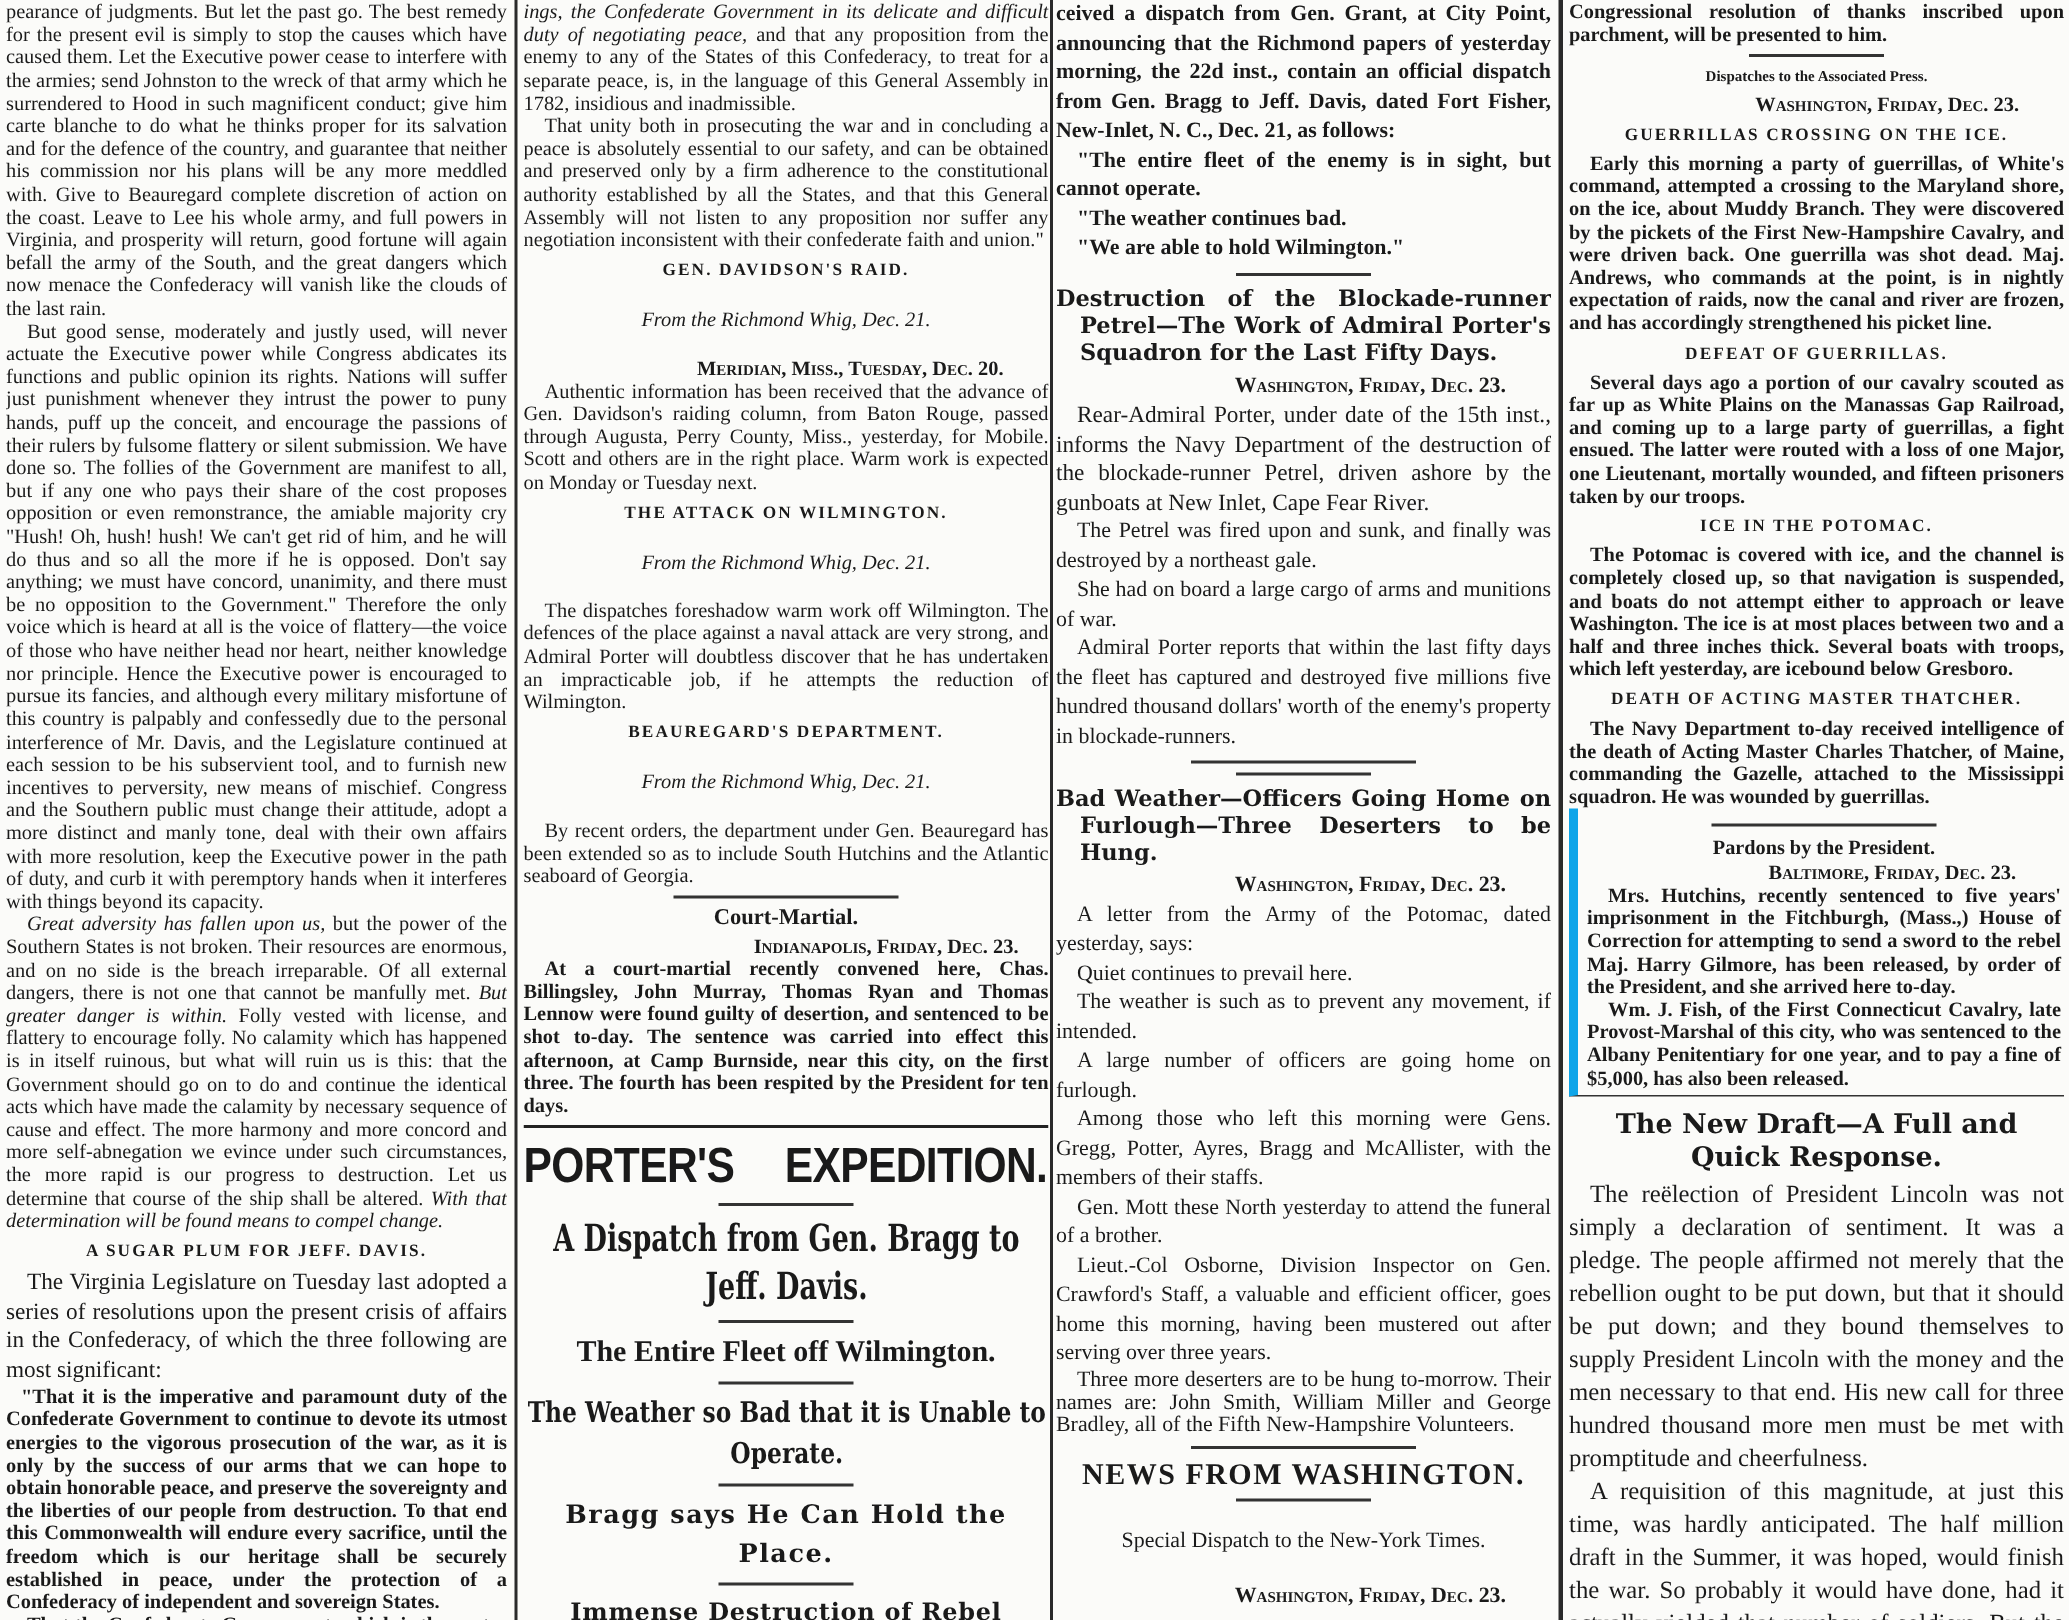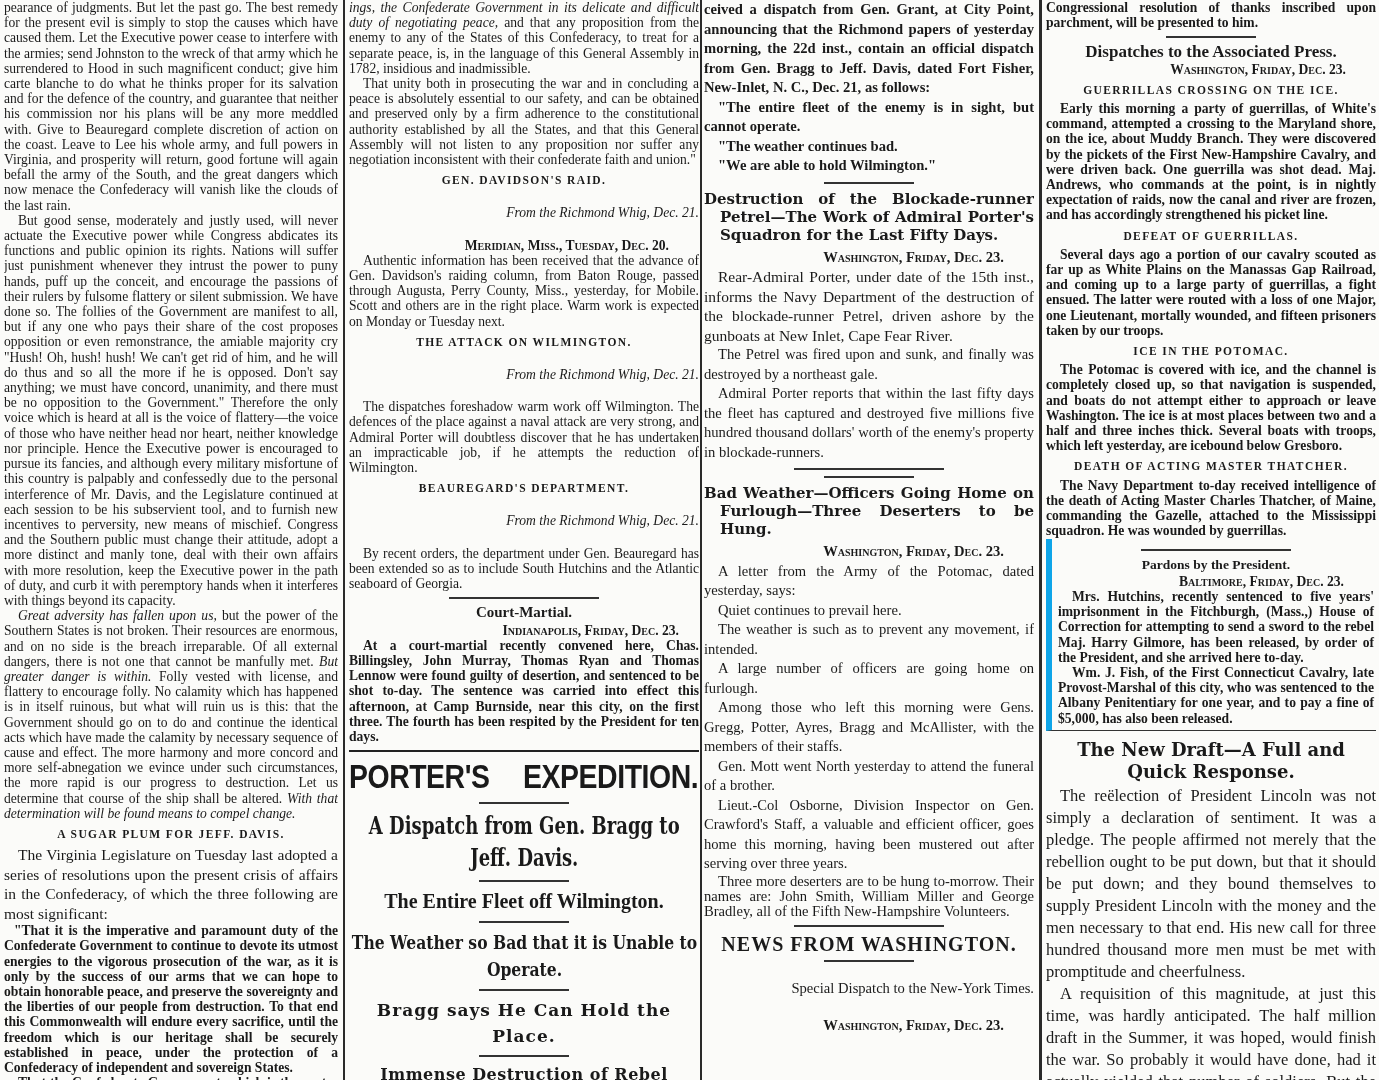--- a/index.html
+++ b/index.html
@@ -21,21 +21,21 @@
   .rule-v { position:absolute; top:0; width:2px; height:1080px; background:#2a2a2a; }
   #r1 { left:343px; } #r2 { left:700px; } #r3 { left:1039px; width:3px; }
   p { margin:0; text-indent:14px; }
   p.noind { text-indent:0; }
   .sc { font-variant:small-caps; }
   em { }
   .sub {
     text-align:center; font-size:11.5px; letter-spacing:1.4px;
     margin:6px 0 3px; font-weight:bold; text-indent:0;
   }
-  .from { text-align:right; font-style:italic; margin:17px 0; text-indent:0; }
+  .from { text-align:center; font-style:italic; margin:17px 0; text-indent:0; }
   .dateline { text-align:right; padding-right:30px; text-indent:0; font-weight:bold; }
   .dateline .sc { font-variant:small-caps; }
   .ornament { width:90px; height:2px; background:#333; margin:6px auto; }
   .ornament.long { width:150px; }
   .head-small { text-align:center; font-weight:bold; font-size:15px; margin:4px 0 2px; text-indent:0; }
   .headline-big {
     font-family:"Liberation Sans","DejaVu Sans",sans-serif; font-weight:bold;
     font-size:33px; line-height:38px; letter-spacing:-0.5px;
     display:flex; justify-content:space-between; transform:scaleX(0.86); transform-origin:left;
     width:116%; margin:6px 0 2px; text-indent:0;
@@ -120,45 +120,46 @@
   <div class="col" id="col3">
     <p class="noind" style="font-weight:bold;">ceived a dispatch from Gen. Grant, at City Point, announcing that the Richmond papers of yesterday morning, the 22d inst., contain an official dispatch from Gen. Bragg to Jeff. Davis, dated Fort Fisher, New-Inlet, N. C., Dec. 21, as follows:</p>
     <p style="font-weight:bold;">"The entire fleet of the enemy is in sight, but cannot operate.</p>
     <p style="font-weight:bold;">"The weather continues bad.</p>
     <p style="font-weight:bold;">"We are able to hold Wilmington."</p>
     <div class="ornament"></div>
     <div class="hd3">Destruction of the Blockade-runner Petrel—The Work of Admiral Porter's Squadron for the Last Fifty Days.</div>
     <div class="dateline"><span class="sc">Washington, Friday, Dec. 23.</span></div>
     <p style="font-size:15.5px;">Rear-Admiral Porter, under date of the 15th inst., informs the Navy Department of the destruction of the blockade-runner Petrel, driven ashore by the gunboats at New Inlet, Cape Fear River.</p>
     <p>The Petrel was fired upon and sunk, and finally was destroyed by a northeast gale.</p>
+    <p>She had on board a large cargo of arms and munitions of war.</p>
     <p>Admiral Porter reports that within the last fifty days the fleet has captured and destroyed five millions five hundred thousand dollars' worth of the enemy's property in blockade-runners.</p>
     <div class="ornament long"></div>
     <div class="ornament"></div>
     <div class="hd3">Bad Weather—Officers Going Home on Furlough—Three Deserters to be Hung.</div>
     <div class="dateline"><span class="sc">Washington, Friday, Dec. 23.</span></div>
     <p>A letter from the Army of the Potomac, dated yesterday, says:</p>
     <p>Quiet continues to prevail here.</p>
     <p>The weather is such as to prevent any movement, if intended.</p>
     <p>A large number of officers are going home on furlough.</p>
     <p>Among those who left this morning were Gens. Gregg, Potter, Ayres, Bragg and McAllister, with the members of their staffs.</p>
-    <p>Gen. Mott went North yesterday to attend the funeral of a brother.</p>
+    <p>Gen. Mott these North yesterday to attend the funeral of a brother.</p>
     <p>Lieut.-Col Osborne, Division Inspector on Gen. Crawford's Staff, a valuable and efficient officer, goes home this morning, having been mustered out after serving over three years.</p>
     <p style="line-height:15px;">Three more deserters are to be hung to-morrow. Their names are: John Smith, William Miller and George Bradley, all of the Fifth New-Hampshire Volunteers.</p>
     <div class="ornament long"></div>
     <div class="hd-army">NEWS FROM WASHINGTON.</div>
     <div class="ornament"></div>
     <div class="from" style="font-style:normal;font-weight:normal;">Special Dispatch to the New-York Times.</div>
     <div class="dateline"><span class="sc">Washington, Friday, Dec. 23.</span></div>
 
   </div>
 
   <div class="col" id="col4">
     <p class="noind" style="font-weight:bold;">Congressional resolution of thanks inscribed upon parchment, will be presented to him.</p>
     <div class="ornament"></div>
-    <div class="head-small" style="font-size:17px;">Dispatches to the Associated Press.</div>
+    <div class="head-small" style="font-size:10px;">Dispatches to the Associated Press.</div>
     <div class="dateline"><span class="sc">Washington, Friday, Dec. 23.</span></div>
     <div class="sub">GUERRILLAS CROSSING ON THE ICE.</div>
     <p style="font-weight:bold;">Early this morning a party of guerrillas, of White's command, attempted a crossing to the Maryland shore, on the ice, about Muddy Branch. They were discovered by the pickets of the First New-Hampshire Cavalry, and were driven back. One guerrilla was shot dead. Maj. Andrews, who commands at the point, is in nightly expectation of raids, now the canal and river are frozen, and has accordingly strengthened his picket line.</p>
     <div class="sub">DEFEAT OF GUERRILLAS.</div>
     <p style="font-weight:bold;">Several days ago a portion of our cavalry scouted as far up as White Plains on the Manassas Gap Railroad, and coming up to a large party of guerrillas, a fight ensued. The latter were routed with a loss of one Major, one Lieutenant, mortally wounded, and fifteen prisoners taken by our troops.</p>
     <div class="sub">ICE IN THE POTOMAC.</div>
     <p style="font-weight:bold;">The Potomac is covered with ice, and the channel is completely closed up, so that navigation is suspended, and boats do not attempt either to approach or leave Washington. The ice is at most places between two and a half and three inches thick. Several boats with troops, which left yesterday, are icebound below Gresboro.</p>
     <div class="sub">DEATH OF ACTING MASTER THATCHER.</div>
     <p style="font-weight:bold;">The Navy Department to-day received intelligence of the death of Acting Master Charles Thatcher, of Maine, commanding the Gazelle, attached to the Mississippi squadron. He was wounded by guerrillas.</p>
 

